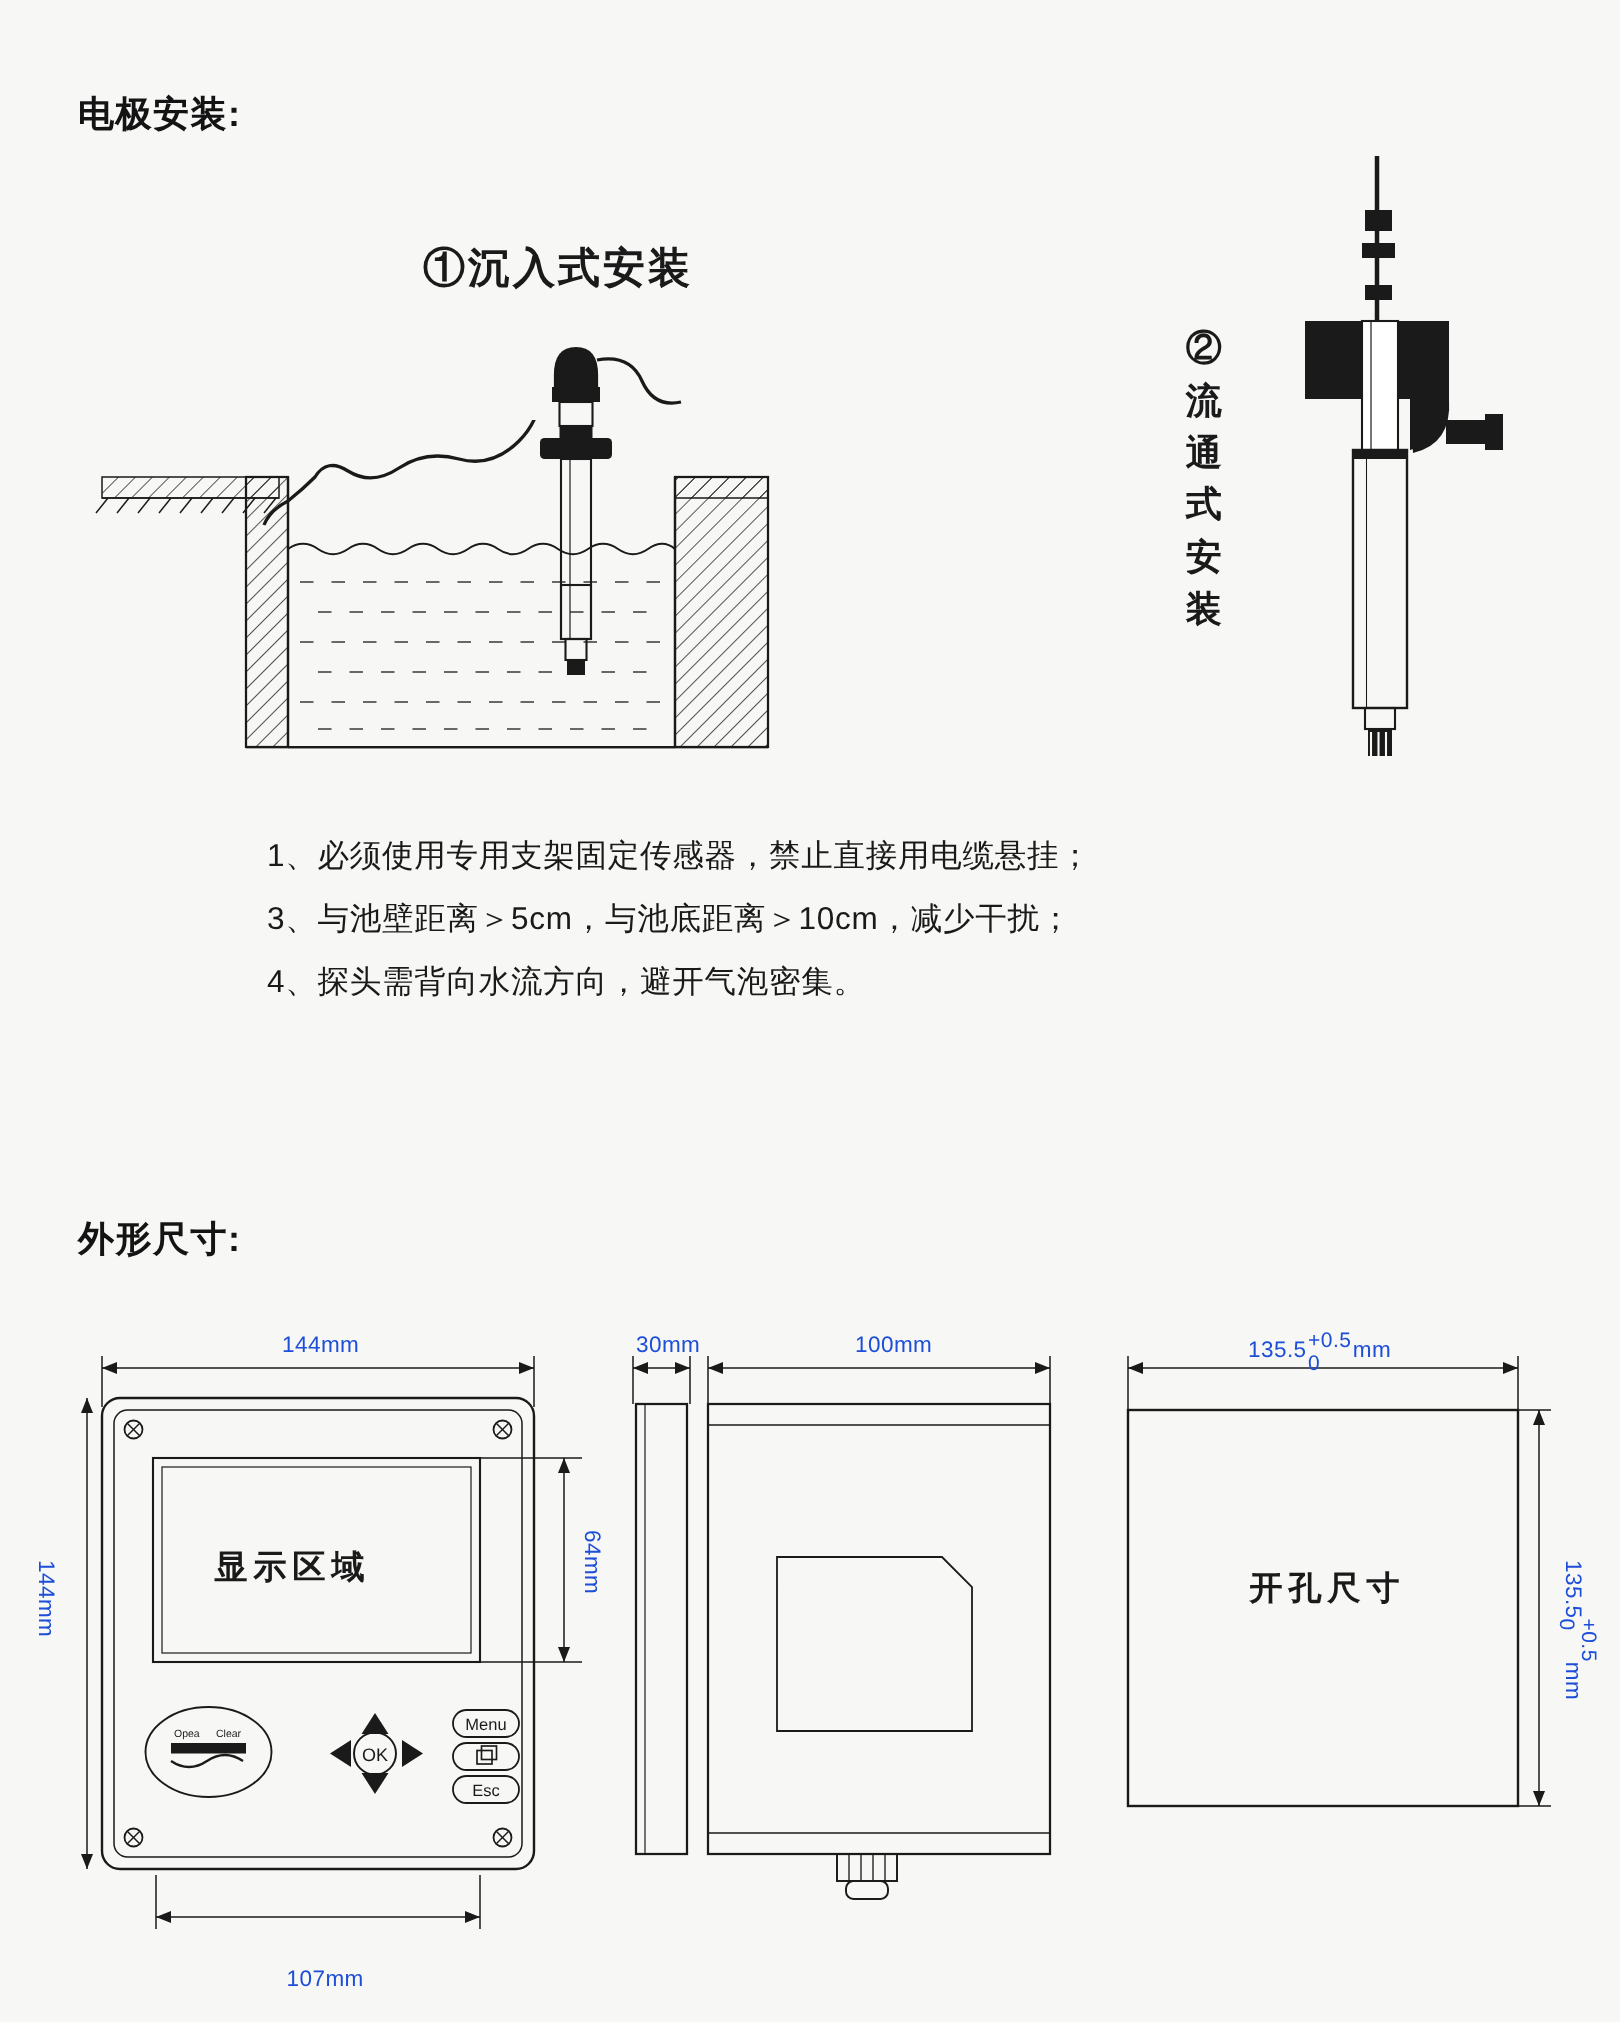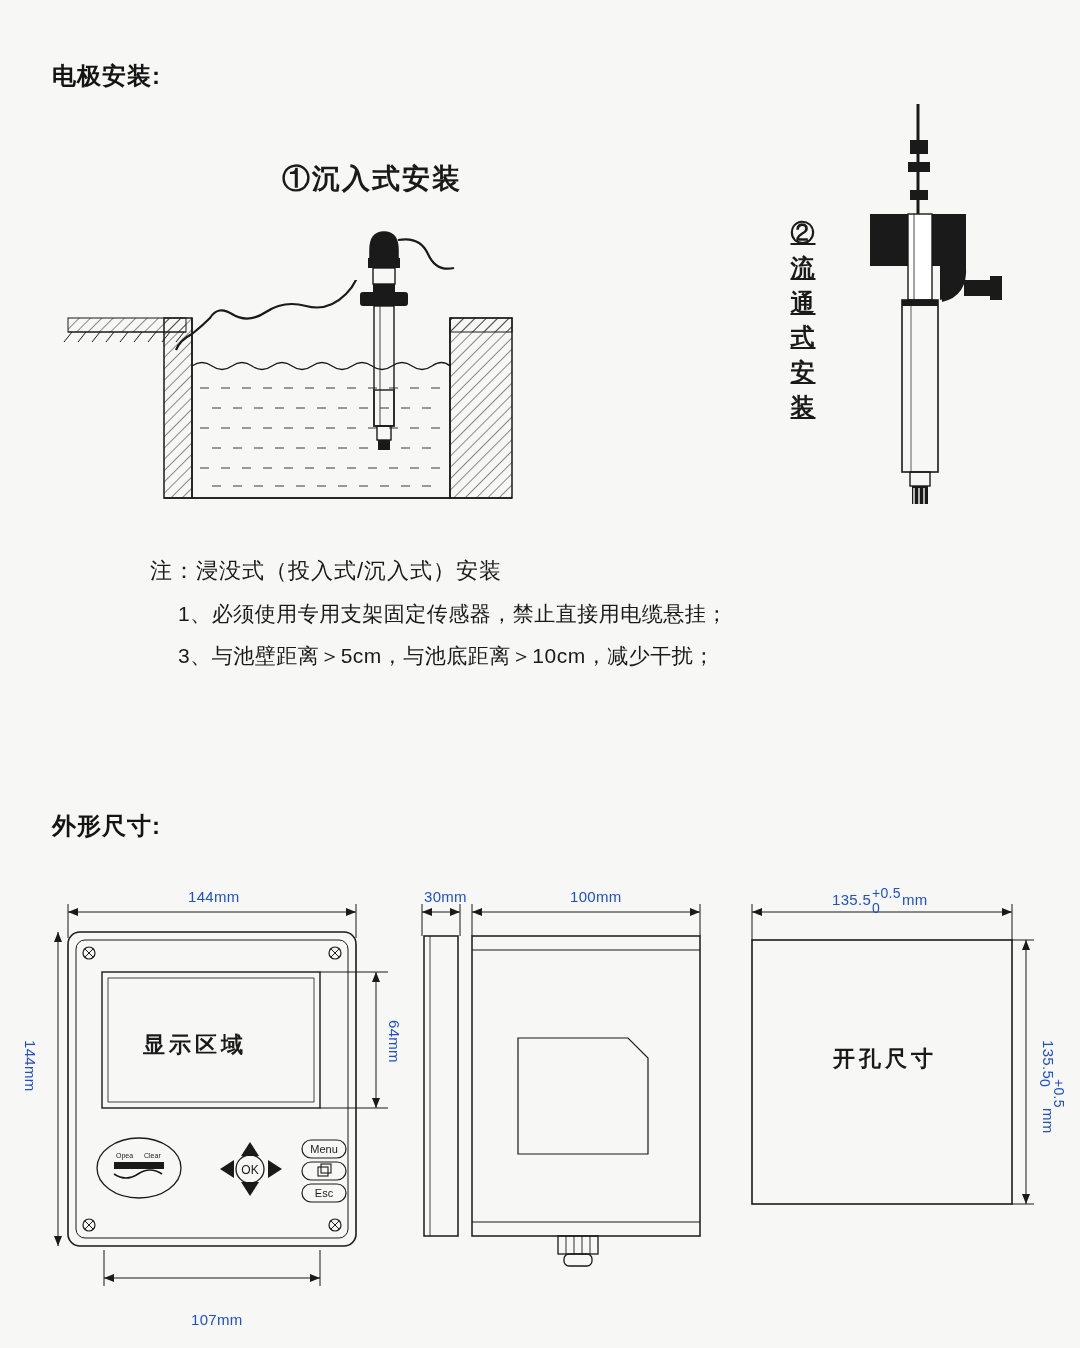--- a/index.html
+++ b/index.html
@@ -36,21 +36,20 @@
   }
 
   #label-flow {
     left: 786px; top: 216px;
     font-size: 24px;
     font-weight: 600;
     width: 34px;
     line-height: 1.45;
     text-align: center;
     letter-spacing: 1px;
-    text-decoration: underline;
   }
 
   
   #notes { left: 150px; top: 556px; width: 880px; }
   #notes .note-head {
     font-size: 22px;
     letter-spacing: 1px;
     margin-bottom: 14px;
   }
   #notes .note-item {
@@ -197,23 +196,23 @@
     <rect x="56" y="382" width="16" height="18" fill="#1a1a1a"></rect>
     <g stroke="#f7f7f5" stroke-width="1.4">
       <line x1="58" y1="384" x2="58" y2="400"></line>
       <line x1="63" y1="384" x2="63" y2="400"></line>
       <line x1="68" y1="384" x2="68" y2="400"></line>
     </g>
   </svg>
 </div>
 
 <div class="abs" id="notes">
-  <div class="note-head">注：浸没式（投入式/沉入式）安装</div>
   <div class="note-item">1、必须使用专用支架固定传感器，禁止直接用电缆悬挂；</div>
   <div class="note-item">3、与池壁距离＞5cm，与池底距离＞10cm，减少干扰；</div>
+  <div class="note-item">4、探头需背向水流方向，避开气泡密集。</div>
 </div>
 
 <div class="abs section-title" id="dim-title">外形尺寸:</div>
 
 <div class="abs" style="left:44px; top:890px;">
   <svg width="360" height="420" viewBox="0 0 360 420">
 
     <line x1="24" y1="22" x2="312" y2="22" stroke="#1a1a1a" stroke-width="1"></line>
     <path d="M24 22 l10 -4 l0 8 z" fill="#1a1a1a"></path>
     <path d="M312 22 l-10 -4 l0 8 z" fill="#1a1a1a"></path>

